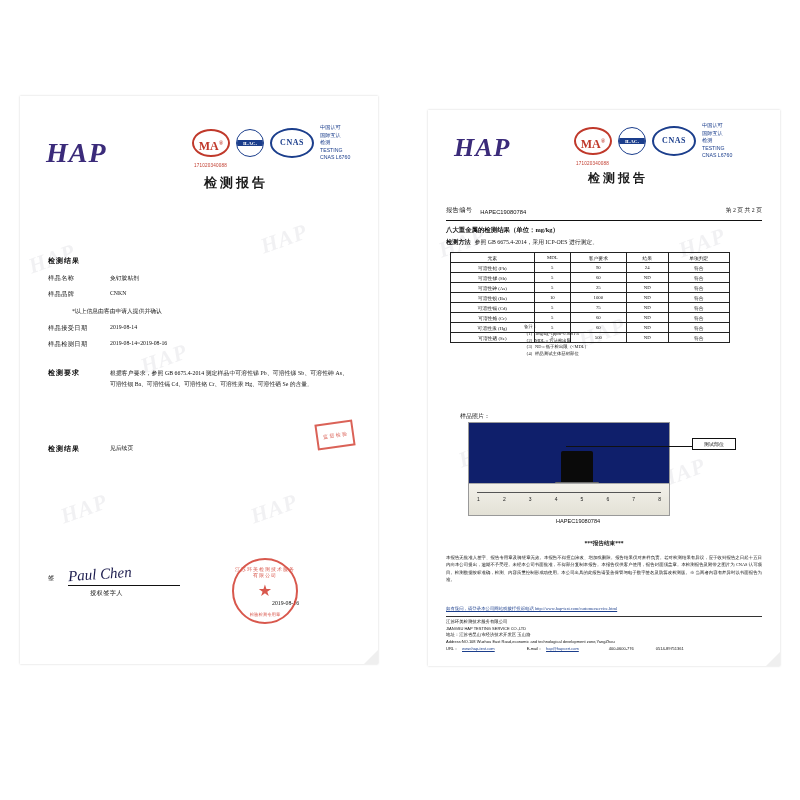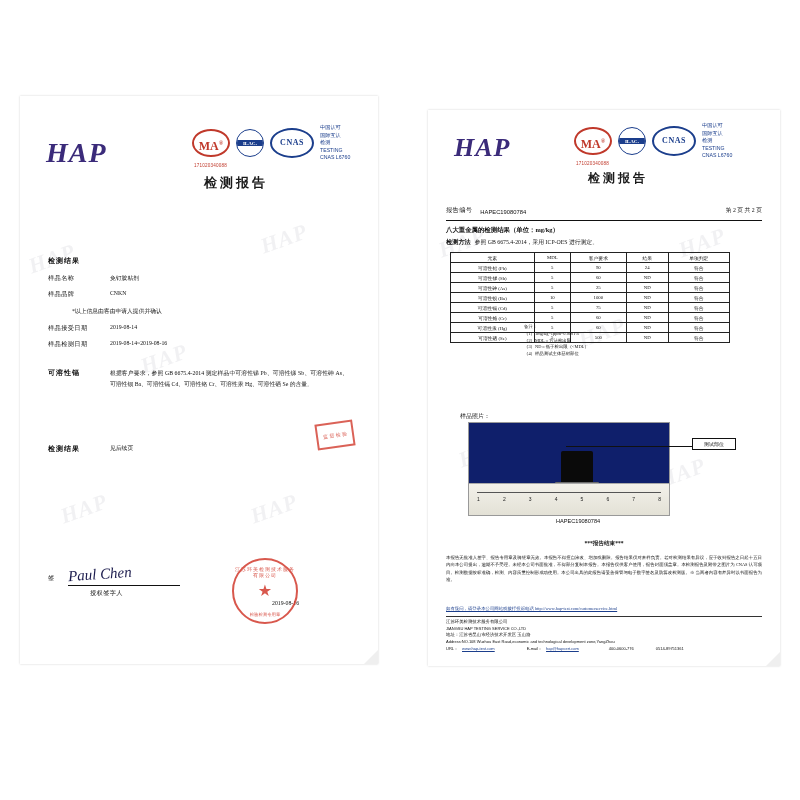--- a/index.html
+++ b/index.html
@@ -196,21 +196,21 @@
       <div class="cn lbl" style="width:62px;">样品接受日期</div>
       <div class="cn val">2019-08-14</div>
     </div>
     <div style="margin-top:7px;display:flex;">
       <div class="cn lbl" style="width:62px;">样品检测日期</div>
       <div class="cn val">2019-08-14~2019-08-16</div>
     </div>
   </div>
 
   <div style="position:absolute;left:28px;top:272px;width:300px;display:flex;">
-    <div class="cn section-title" style="width:62px;">可溶性镉</div>
+    <div class="cn section-title" style="width:62px;">检测要求</div>
     <div class="cn val" style="flex:1;line-height:1.9;text-align:justify;">根据客户要求，参照 GB 6675.4-2014 测定样品中可溶性锑 Pb、可溶性锑 Sb、可溶性砷 As、可溶性钡 Ba、可溶性镉 Cd、可溶性铬 Cr、可溶性汞 Hg、可溶性硒 Se 的含量。</div>
   </div>
 
   <div style="position:absolute;left:28px;top:348px;width:300px;display:flex;">
     <div class="cn section-title" style="width:62px;">检测结果</div>
     <div class="cn val">见后续页</div>
   </div>
 
   <div style="position:absolute;left:28px;top:470px;width:160px;">
     <div style="display:flex;align-items:flex-end;">

